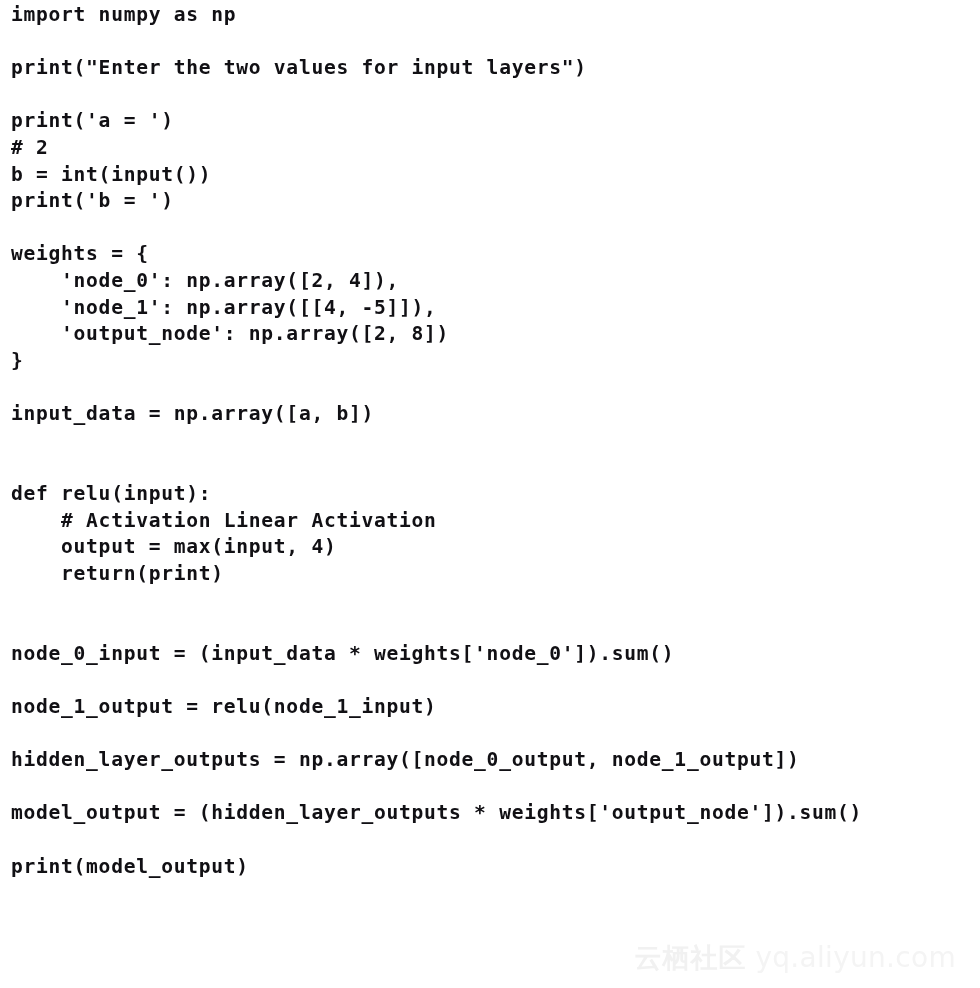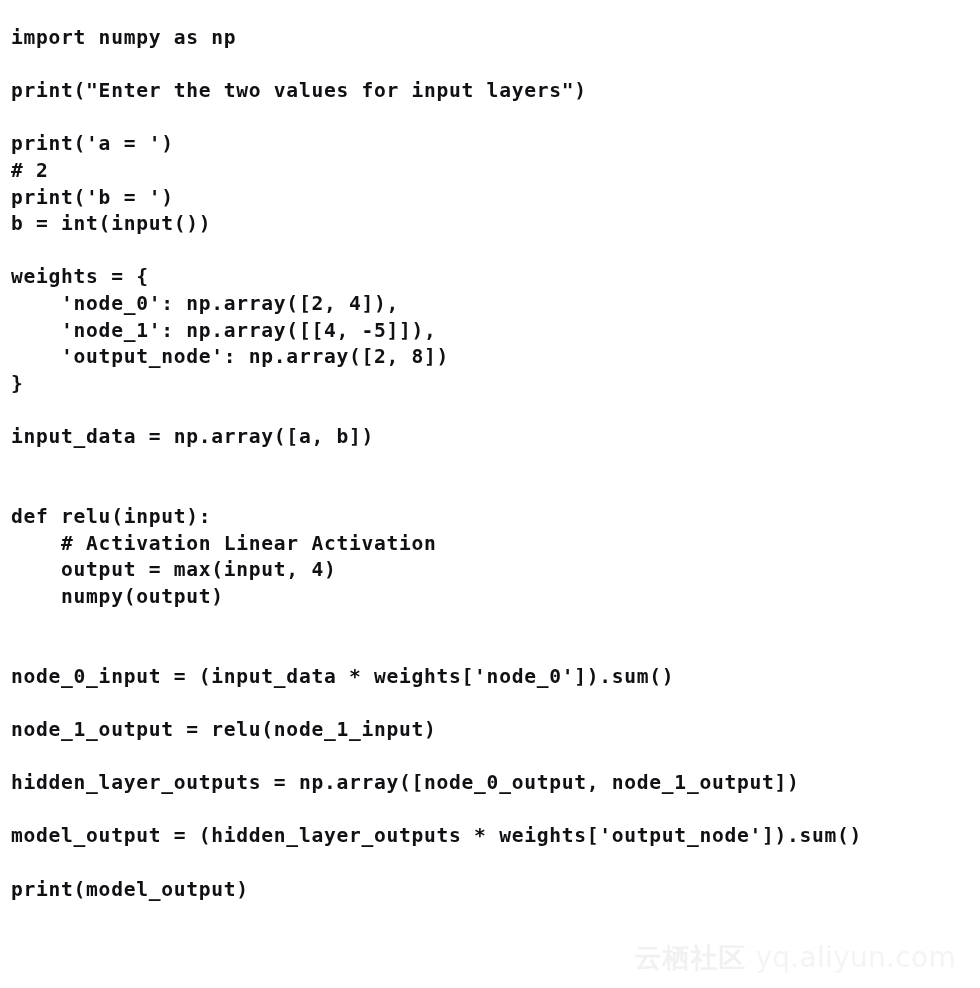--- a/index.html
+++ b/index.html
@@ -14,21 +14,21 @@
     overflow: hidden;
     font-family: "DejaVu Sans Mono", "Liberation Mono", monospace;
   }
   #code-listing {
     position: absolute;
     left: 0;
     top: 0;
     width: 808px;
     height: 988px;
     box-sizing: border-box;
-    padding: 25px 0 0 11px;
+    padding: 2px 0 0 11px;
   }
   .code-line {
     font-family: "DejaVu Sans Mono", "Liberation Mono", monospace;
     font-size: 19.6px;
     line-height: 26.62px;
     height: 26.62px;
     color: #111014;
     white-space: pre;
     letter-spacing: 0.72px;
     font-weight: 600;
@@ -65,36 +65,36 @@
 </head>
 <body>
 
 <div id="code-listing">
     <div class="code-line">import numpy as np</div>
     <div class="code-line blank"></div>
     <div class="code-line">print("Enter the two values for input layers")</div>
     <div class="code-line blank"></div>
     <div class="code-line">print('a = ')</div>
     <div class="code-line"># 2</div>
+    <div class="code-line">b = int(input())</div>
     <div class="code-line">print('b = ')</div>
-    <div class="code-line">b = int(input())</div>
     <div class="code-line blank"></div>
     <div class="code-line">weights = {</div>
     <div class="code-line">    'node_0': np.array([2, 4]),</div>
     <div class="code-line">    'node_1': np.array([[4, -5]]),</div>
     <div class="code-line">    'output_node': np.array([2, 8])</div>
     <div class="code-line">}</div>
     <div class="code-line blank"></div>
     <div class="code-line">input_data = np.array([a, b])</div>
     <div class="code-line blank"></div>
     <div class="code-line blank"></div>
     <div class="code-line">def relu(input):</div>
     <div class="code-line">    # Activation Linear Activation</div>
     <div class="code-line">    output = max(input, 4)</div>
-    <div class="code-line">    numpy(output)</div>
+    <div class="code-line">    return(print)</div>
     <div class="code-line blank"></div>
     <div class="code-line blank"></div>
     <div class="code-line">node_0_input = (input_data * weights['node_0']).sum()</div>
     <div class="code-line blank"></div>
     <div class="code-line">node_1_output = relu(node_1_input)</div>
     <div class="code-line blank"></div>
     <div class="code-line">hidden_layer_outputs = np.array([node_0_output, node_1_output])</div>
     <div class="code-line blank"></div>
     <div class="code-line">model_output = (hidden_layer_outputs * weights['output_node']).sum()</div>
     <div class="code-line blank"></div>

